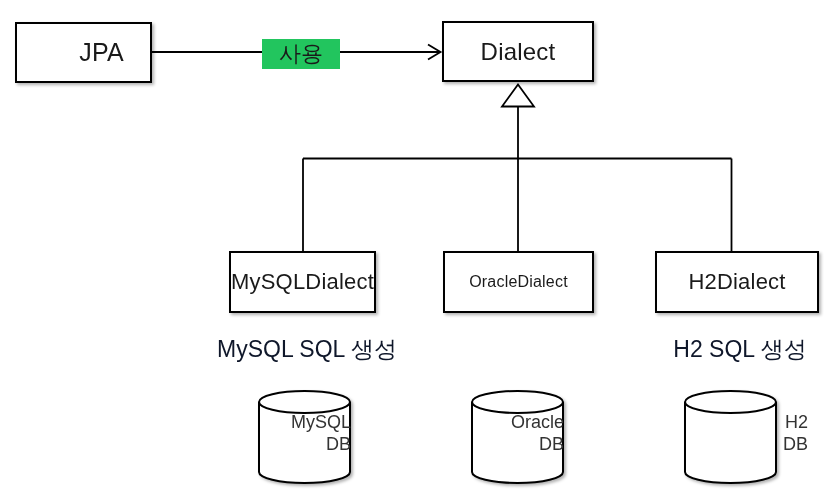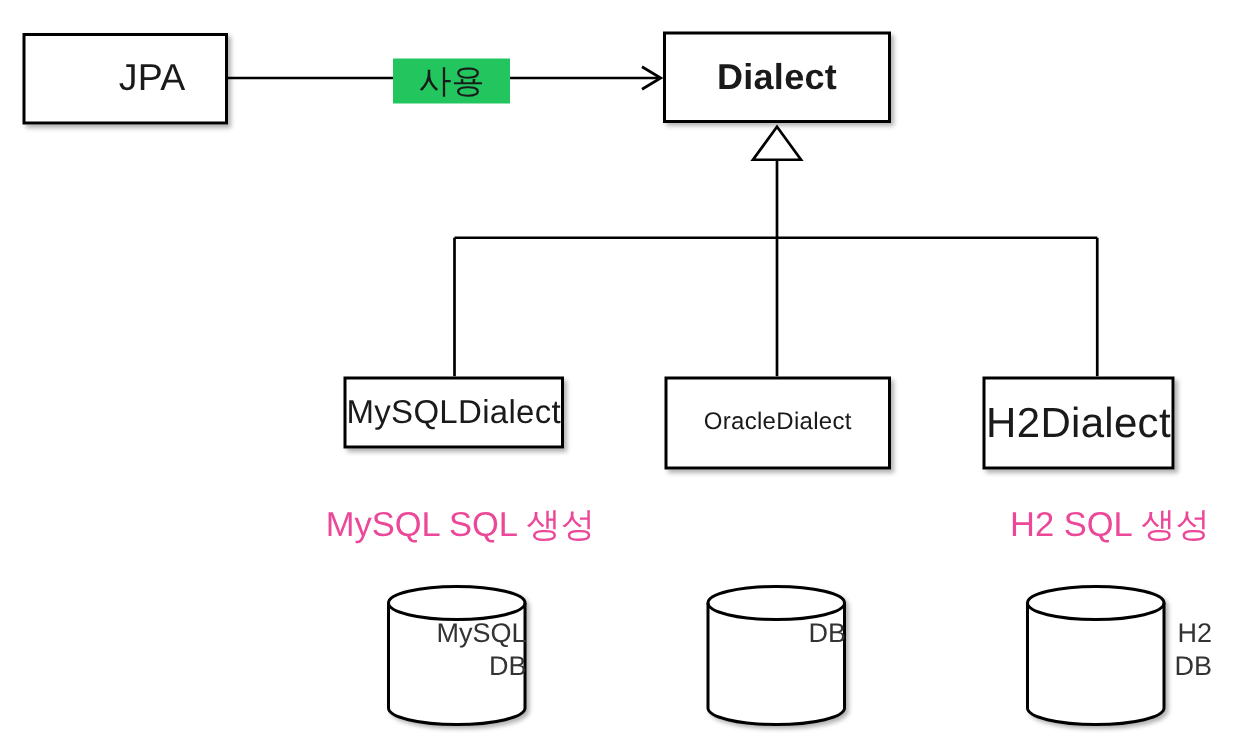--- a/index.html
+++ b/index.html
@@ -29,45 +29,45 @@
     border: 2px solid #000000;
     box-shadow: 2px 2px 3px rgba(0,0,0,0.30);
     display: flex;
     align-items: center;
     justify-content: center;
     font-size: 24px;
     letter-spacing: 0.2px;
     box-sizing: border-box;
     color: #1a1a1a;
   }
-  .node-box.bold { font-weight: bold; }
+  .node-box.bold { font-weight: normal; }
   #jpa-box      { left: 15px;  top: 22px;  width: 137px; height: 61px; font-size: 25px; padding-left: 36px; }
   #dialect-box  { left: 442px; top: 21px;  width: 152px; height: 61px; }
-  #mysql-dialect-box  { left: 229px; top: 251px; width: 147px; height: 48px; font-size: 22px; }
+  #mysql-dialect-box  { left: 229px; top: 251px; width: 147px; height: 62px; font-size: 22px; }
   #oracle-dialect-box { left: 443px; top: 251px; width: 151px; height: 62px; font-size: 16px; }
-  #h2-dialect-box     { left: 655px; top: 251px; width: 128px; height: 62px; font-size: 28px; }
+  #h2-dialect-box     { left: 655px; top: 251px; width: 164px; height: 62px; font-size: 22px; }
 
   .edge-label {
     position: absolute;
     left: 262px;
     top: 39px;
     width: 78px;
     text-align: center;
     font-size: 22px;
     background: #22c55e;
     color: #1a1a1a;
   }
 
   .caption {
     position: absolute;
     top: 334px;
     width: 220px;
     text-align: center;
     font-size: 23px;
-    color: #ec4899;
+    color: #0f172a;
     white-space: nowrap;
   }
   #caption-mysql  { left: 197px; }
   #caption-oracle { left: 408px; }
   #caption-h2     { left: 630px; }
 
   .db-label {
     position: absolute;
     top: 411px;
     width: 93px;
@@ -143,20 +143,21 @@
   <div class="edge-label">사용</div>
 
   <div class="caption" id="caption-mysql">MySQL SQL 생성</div>
   <div class="caption" id="caption-h2">H2 SQL 생성</div>
 
   <div class="db-label" id="db-label-mysql">
     <div>MySQL</div>
     <div>DB</div>
   </div>
   <div class="db-label" id="db-label-oracle">
+    <div>Oracle</div>
     <div>DB</div>
   </div>
   <div class="db-label" id="db-label-h2">
     <div>H2</div>
     <div>DB</div>
   </div>
 
 </div>
 
 </body></html>

